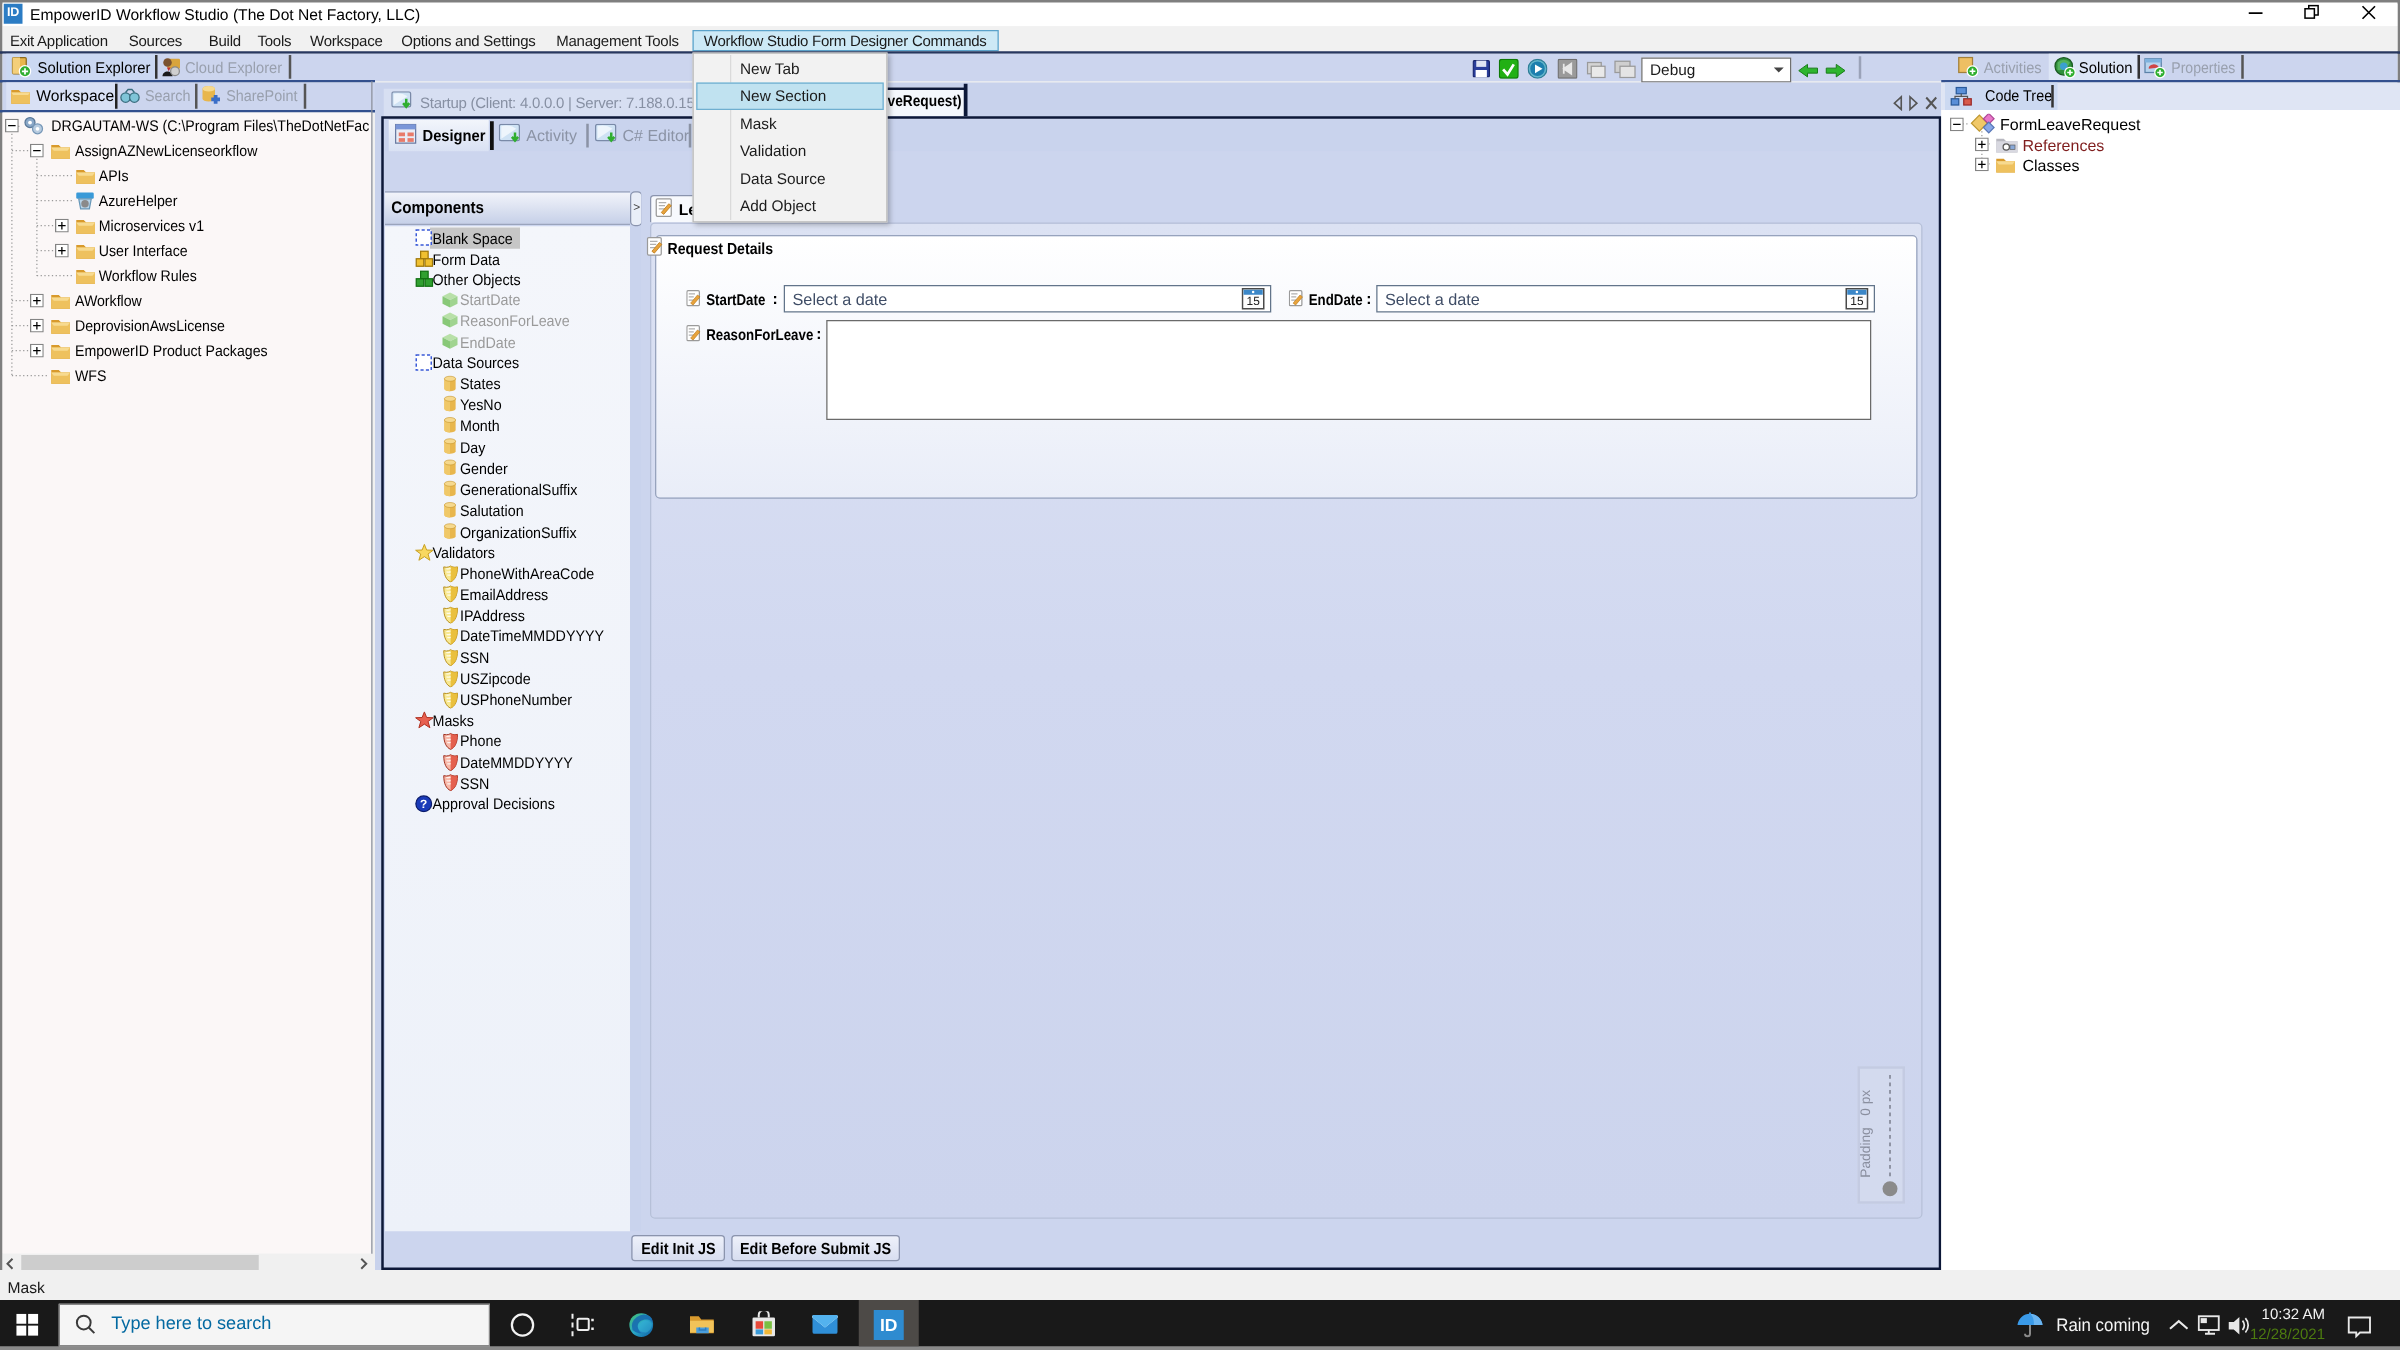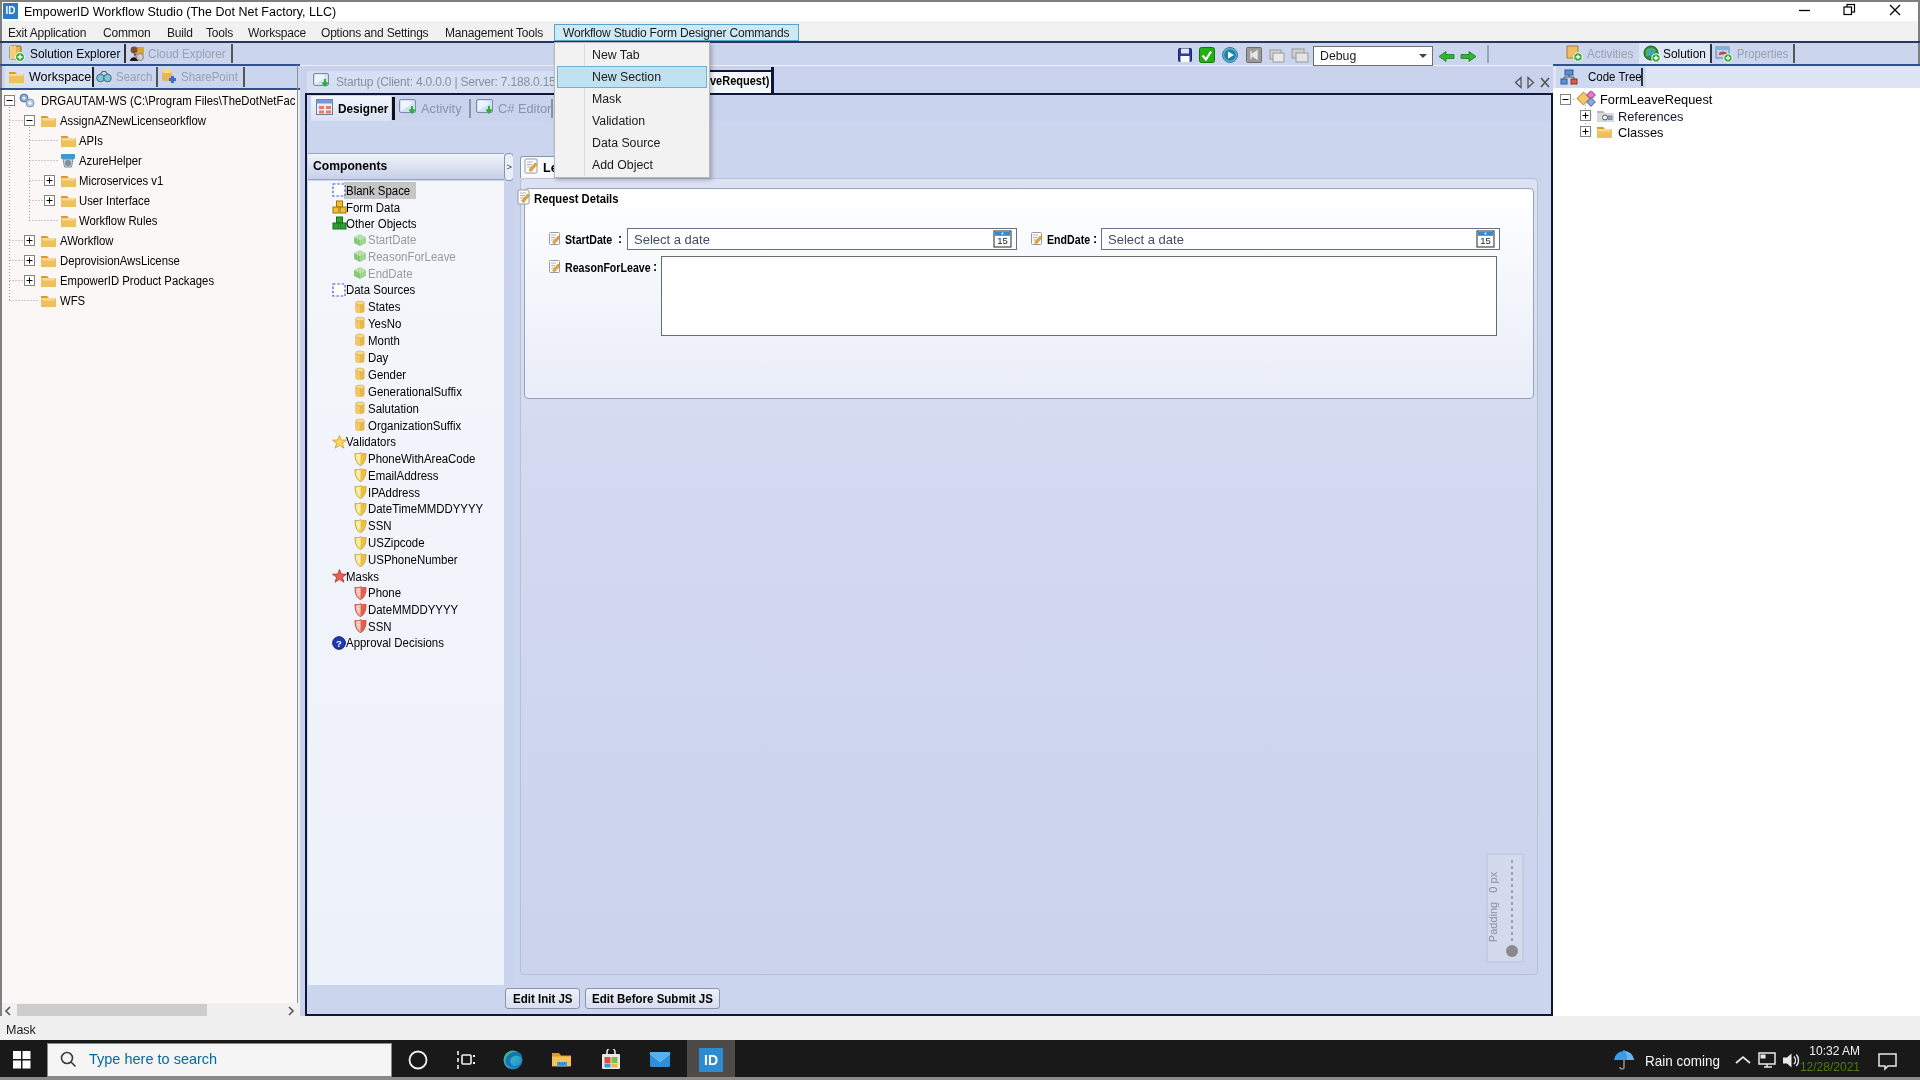--- a/index.html
+++ b/index.html
@@ -22,21 +22,21 @@
 <svg class="abs" style="left:1795px;top:0px;" width="120" height="21">
   <line x1="4" y1="10.5" x2="15" y2="10.5" stroke="#000" stroke-width="1.3"></line>
   <rect x="52" y="4.5" width="7.5" height="7.5" fill="none" stroke="#000" stroke-width="1.2"></rect>
   <rect x="49" y="7" width="7.5" height="7.5" fill="#fff" stroke="#000" stroke-width="1.2"></rect>
   <path d="M 95 5 L 105 15 M 105 5 L 95 15" stroke="#000" stroke-width="1.3"></path>
 </svg>
 
 <div class="abs" style="left:2px;top:21px;width:1916px;height:20px;background:#f1f1f1;"></div>
 <div class="abs txt" style="left:0;top:26px;font-size:12px;letter-spacing:-0.2px;color:#1a1a1a;">
   <span style="position:absolute;left:8px;">Exit Application</span>
-  <span style="position:absolute;left:103px;">Common</span>
+  <span style="position:absolute;left:103px;">Sources</span>
   <span style="position:absolute;left:167px;">Build</span>
   <span style="position:absolute;left:206px;">Tools</span>
   <span style="position:absolute;left:248px;">Workspace</span>
   <span style="position:absolute;left:321px;">Options and Settings</span>
   <span style="position:absolute;left:445px;">Management Tools</span>
 </div>
 <div class="abs" style="left:554px;top:24px;width:245px;height:17px;background:#cde9f6;border:1px solid #5ba2ca;"></div>
 <div class="abs txt" style="left:563px;top:26px;font-size:12px;letter-spacing:-0.2px;color:#1a1a1a;">Workflow Studio Form Designer Commands</div>
 
 <div class="abs" style="left:0px;top:41px;width:1920px;height:2px;background:#27375f;"></div>
@@ -615,21 +615,21 @@
   <rect x="0.5" y="0.5" width="10" height="10" fill="#fff" stroke="#848484"></rect>
   <line x1="2.5" y1="5.5" x2="8.5" y2="5.5" stroke="#000"></line>
   <line x1="5.5" y1="2.5" x2="5.5" y2="8.5" stroke="#000"></line>
     </svg>
     <svg class="abs" style="left:1596px;top:108px" width="19" height="15">
   <path d="M1 3 h6 l2 2 h9 v9 h-17 z" fill="#b8b8c0"></path>
   <path d="M1 5 h17 v9 h-17 z" fill="#d8d8e0"></path>
   <circle cx="9" cy="9.5" r="2.5" fill="#fff" stroke="#555"></circle>
   <rect x="12" y="8" width="4" height="3.5" fill="#88a8d8" stroke="#555" stroke-width="0.5"></rect>
     </svg>
-    <div class="abs txt" style="left:1618px;top:108.5px;font-size:12.8px;color:#0f172a;">References</div>
+    <div class="abs txt" style="left:1618px;top:108.5px;font-size:12.8px;color:#7f1d1d;">References</div>
     <svg class="abs" style="left:1580px;top:126px" width="11" height="11">
   <rect x="0.5" y="0.5" width="10" height="10" fill="#fff" stroke="#848484"></rect>
   <line x1="2.5" y1="5.5" x2="8.5" y2="5.5" stroke="#000"></line>
   <line x1="5.5" y1="2.5" x2="5.5" y2="8.5" stroke="#000"></line>
     </svg>
     <svg class="abs" style="left:1596px;top:124px" width="18" height="16">
   <path d="M1 3 h6 l2 2 h7 v9 h-15 z" fill="#d89a2c"></path>
   <path d="M1 5 h15 v9 h-15 z" fill="#eec15e"></path>
   <path d="M1 5 h15 l-2 2.5 h-11 z" fill="#f7da90"></path>
     </svg>

